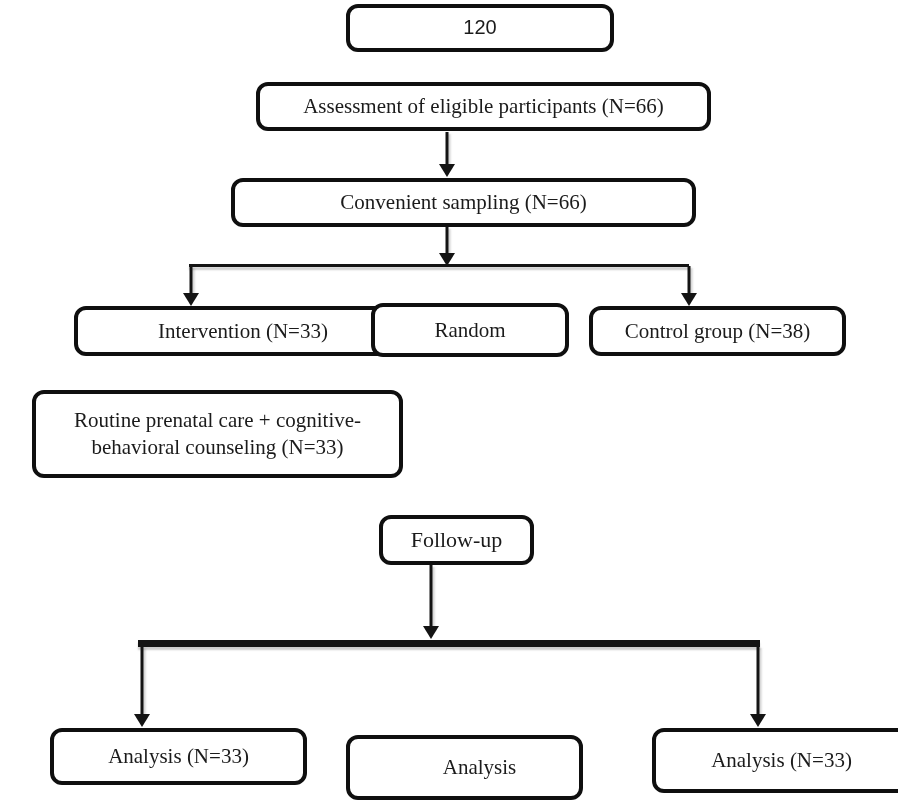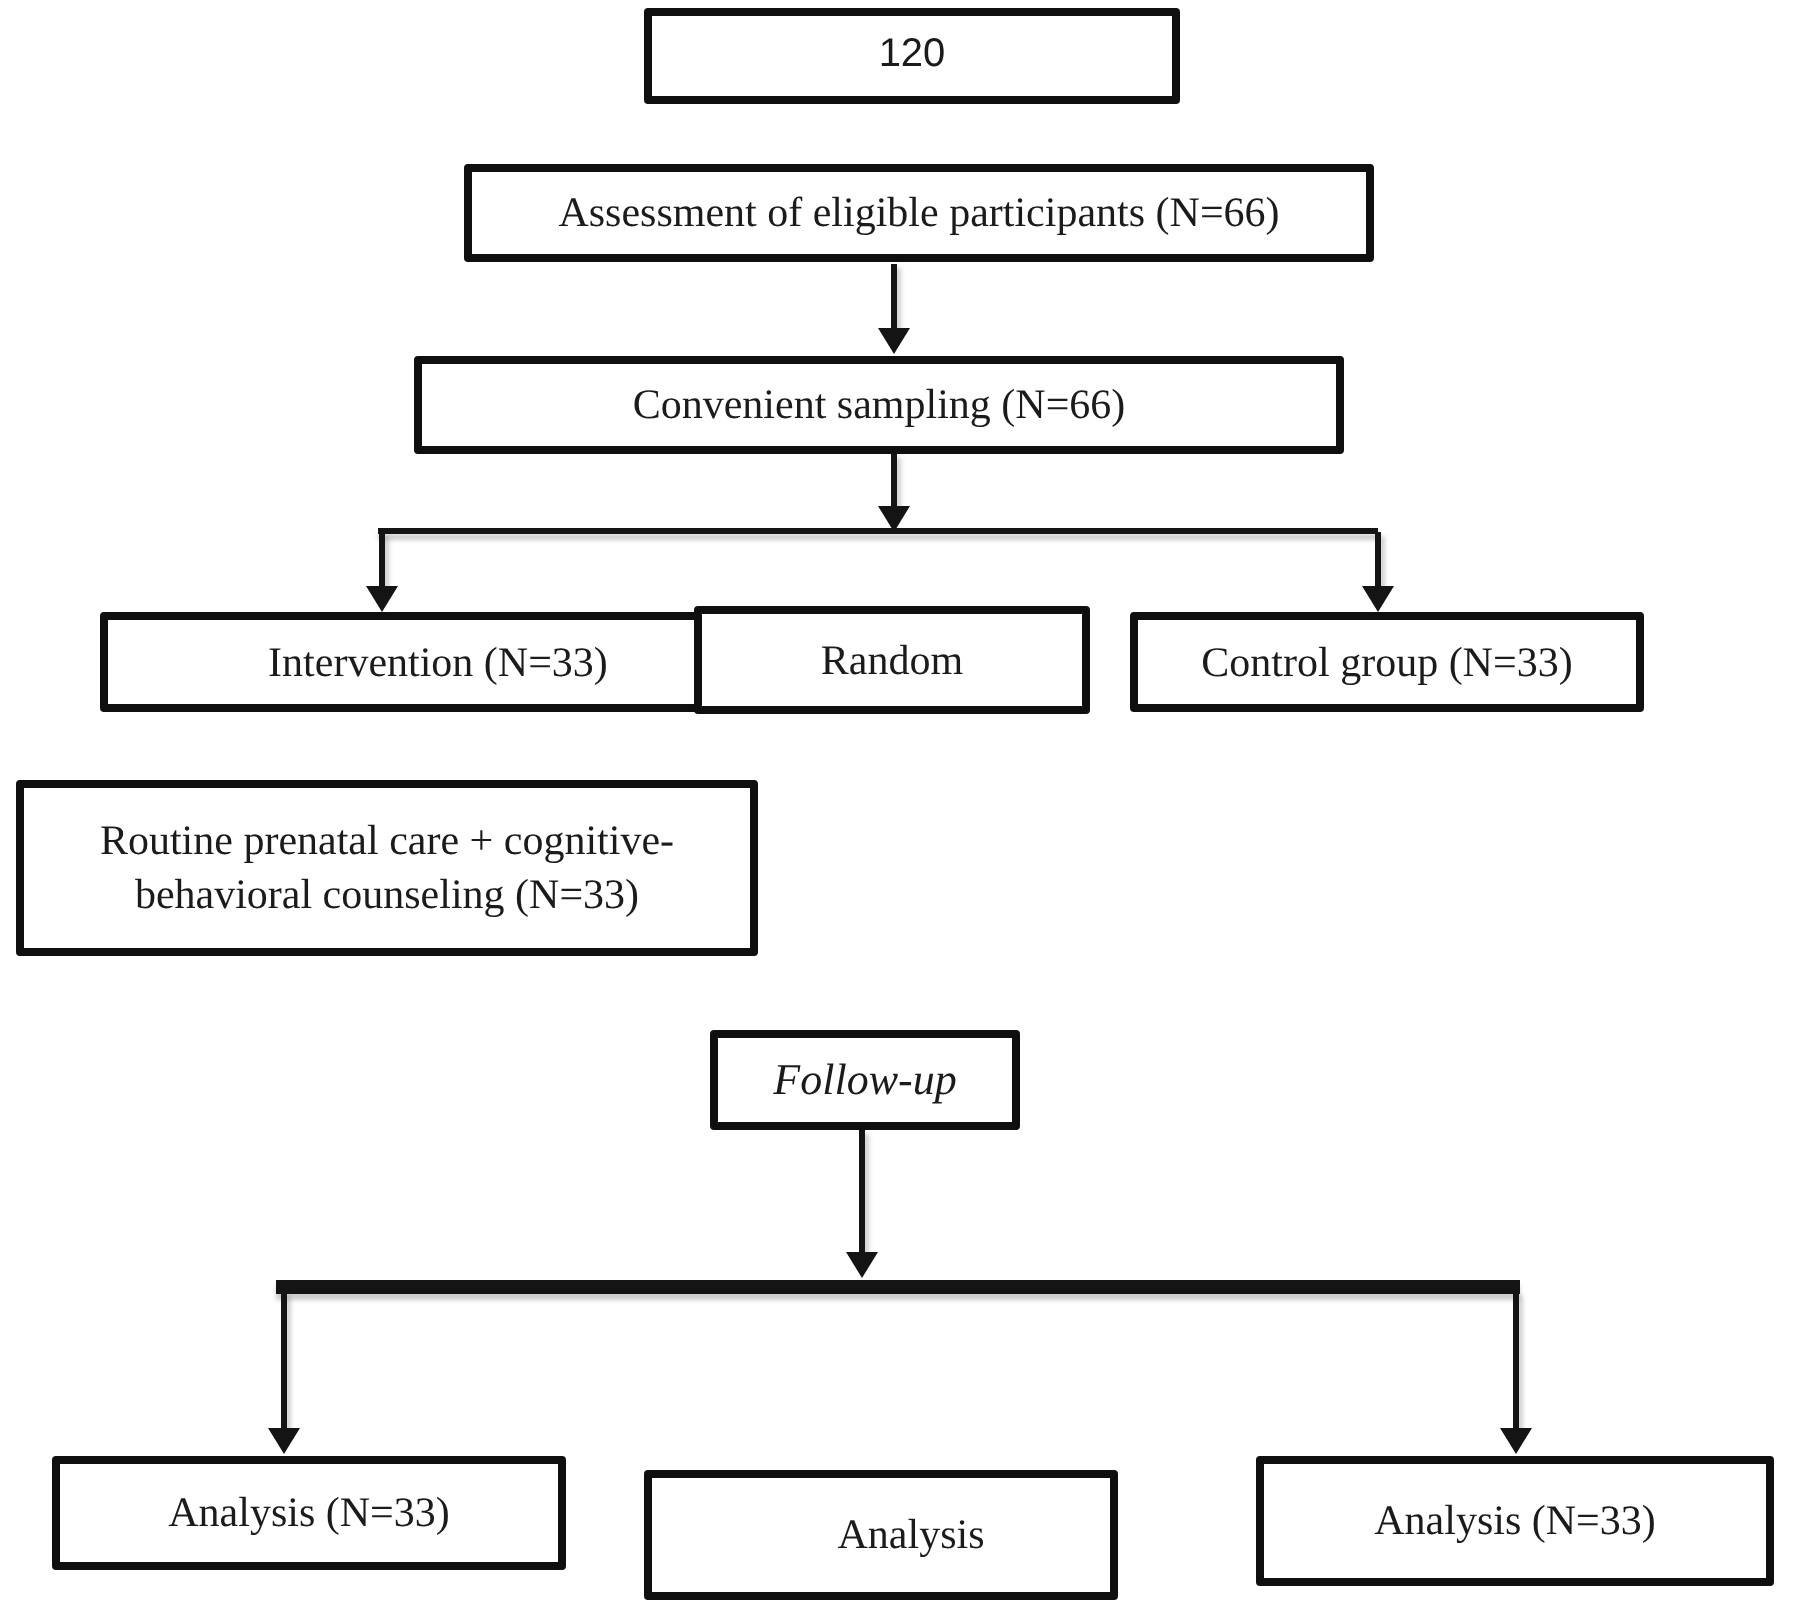--- a/index.html
+++ b/index.html
@@ -14,40 +14,41 @@
     width:898px;height:806px;
     background:var(--bg);
     font-family:"Liberation Serif", serif;
     overflow:hidden;
   }
   .box{
     position:absolute;
     box-sizing:border-box;
     background:#fff;
     border:4px solid var(--border);
-    border-radius:2px;
+    border-radius:12px;
     display:flex;
     align-items:center;
     justify-content:center;
     text-align:center;
     font-size:21px;
     line-height:1.28;
     color:var(--text);
     padding:2px 10px;
+    margin-left:24px;
   }
   
   .n-enrolled    {left:322px; top:4px;   width:268px; height:48px; font-family:"Liberation Sans", sans-serif; font-size:20px;}
   .n-assessment  {left:232px; top:82px;  width:455px; height:49px;text-align:right;}
   .n-sampling    {left:207px; top:178px; width:465px; height:49px;}
   .n-intervention{left:50px;  top:306px; width:338px; height:50px;}
   .n-random      {left:347px; top:303px; width:198px; height:54px;}
   .n-control     {left:565px; top:306px; width:257px; height:50px;}
   .n-cbc         {left:8px;   top:390px; width:371px; height:88px;}
   .n-routine     {left:508px; top:413px; width:367px; height:50px;}
-  .n-followup    {left:355px; top:515px; width:155px; height:50px; font-size:22px;font-style:italic;}
+  .n-followup    {left:355px; top:515px; width:155px; height:50px; font-size:22px;}
   .n-ana-left    {left:26px;  top:728px; width:257px; height:57px;}
   .n-ana-mid     {left:322px; top:735px; width:237px; height:65px;padding-left:40px;}
   .n-ana-right   {left:628px; top:728px; width:259px; height:65px;}
 
   
   .hline{
     position:absolute;
     background:var(--line);
     box-shadow:0 3px 2px rgba(110,110,110,0.35);
   }
@@ -95,21 +96,21 @@
   <div class="box n-enrolled">120</div>
 
   <div class="box n-assessment">Assessment of eligible participants (N=66)</div>
 
   <div class="box n-sampling">Convenient sampling (N=66)</div>
 
   <div class="box n-intervention">Intervention (N=33)</div>
 
   <div class="box n-random">Random</div>
 
-  <div class="box n-control">Control group (N=33)</div>
+  <div class="box n-control">Control group (N=38)</div>
 
   <div class="box n-cbc">Routine prenatal care + cognitive-behavioral counseling (N=33)</div>
 
 
   <div class="box n-followup">Follow-up</div>
 
   <div class="box n-ana-left">Analysis (N=33)</div>
 
   <div class="box n-ana-mid">Analysis</div>
 

